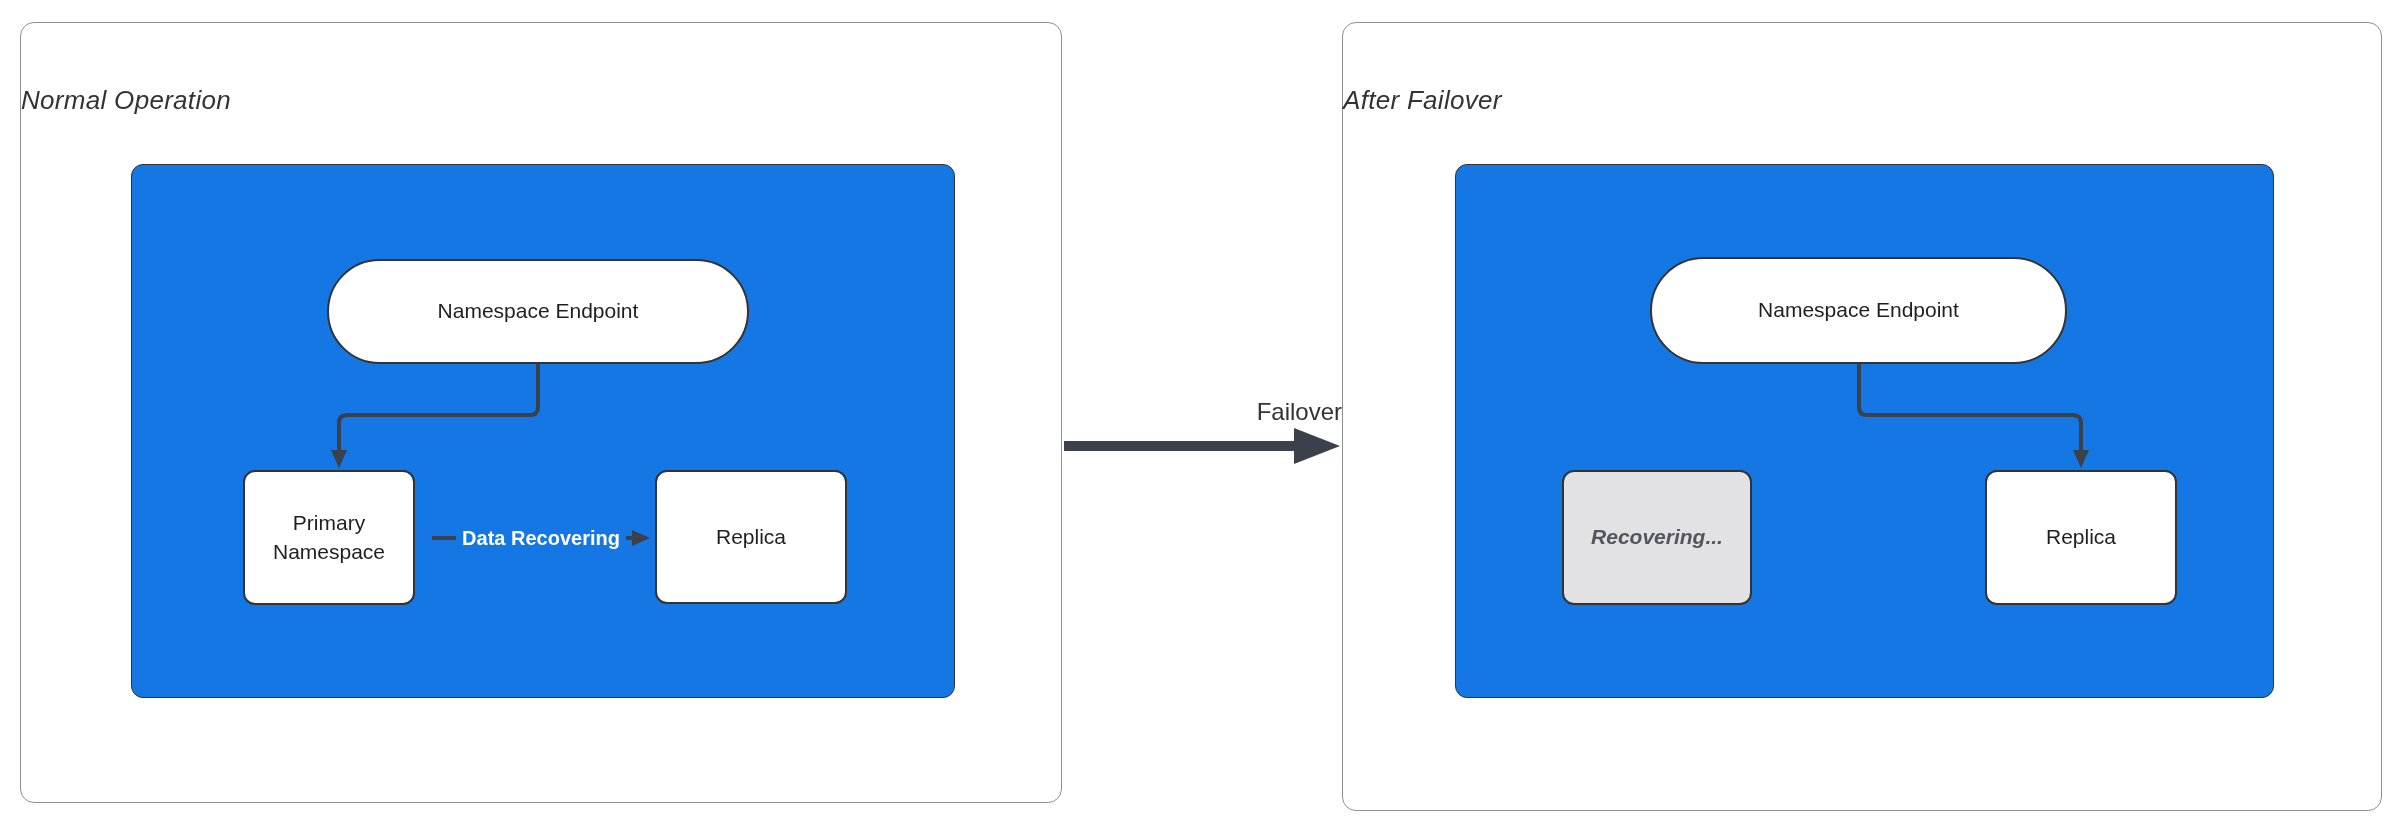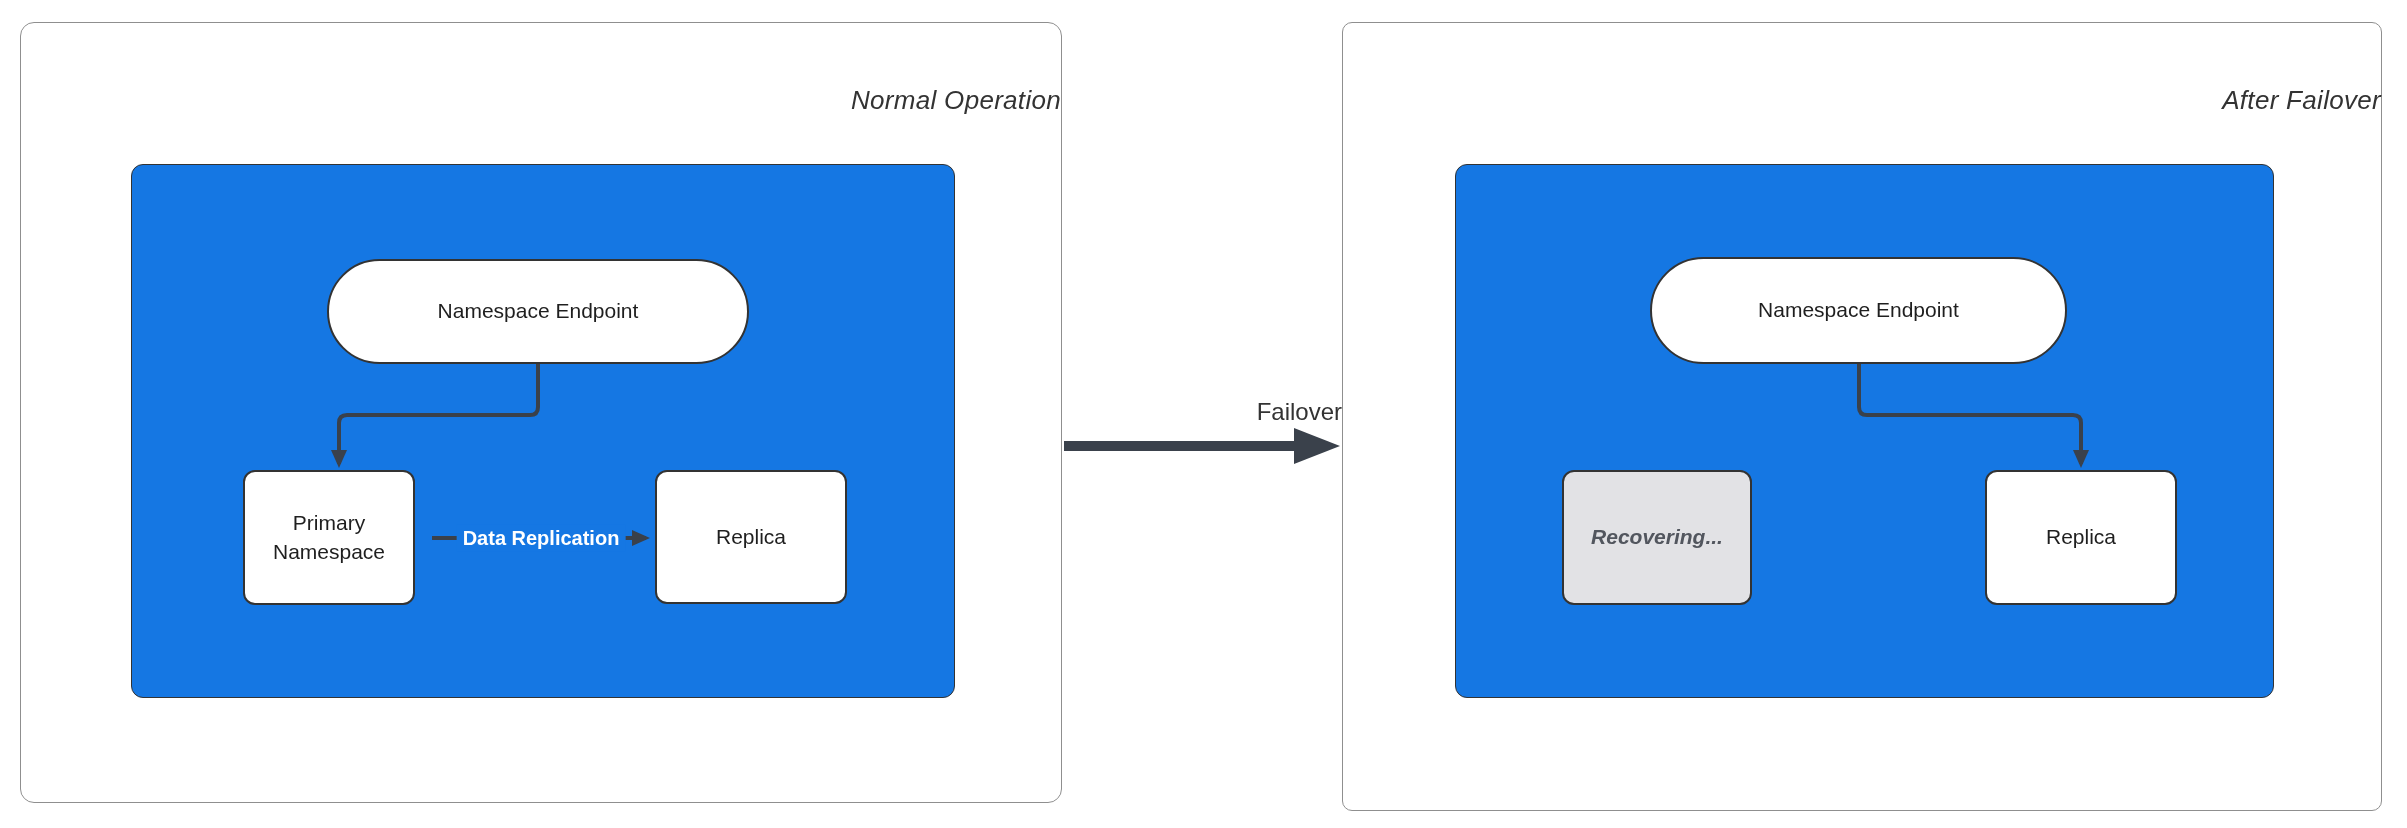--- a/index.html
+++ b/index.html
@@ -20,21 +20,21 @@
     background: #ffffff;
     border: 1.5px solid var(--panel-border, #8F8F8F);
     border-radius: 14px;
     box-sizing: border-box;
   }
   .panel-title {
     position: absolute;
     top: 62px;
     left: 0;
     right: 0;
-    text-align: right;
+    text-align: left;
     font-size: 26px;
     font-style: italic;
     color: var(--title-text, #333333);
     letter-spacing: 0.3px;
   }
   .cluster {
     position: absolute;
     background: var(--container-blue, #1577E3);
     border: 1.5px solid #333333;
     border-radius: 12px;
@@ -116,33 +116,33 @@
       </div>
 
       <div class="node rect" style="left:111px; top:305px; width:172px; height:135px;">
         <span>Primary Namespace</span>
       </div>
 
       <div class="node rect" style="left:523px; top:305px; width:192px; height:134px;">
         <span>Replica</span>
       </div>
 
-      <div class="edge-label" style="left:409px; top:373px;">Data Replication</div>
+      <div class="edge-label" style="left:409px; top:373px;">Data Recovering</div>
     </div>
   </section>
 
   <div class="failover" style="left:1062px; top:398px; width:280px; height:72px;">
     <div class="failover-label">Failover</div>
     <svg width="280" height="72" viewBox="0 0 280 72">
       <line x1="2" y1="48" x2="234" y2="48" stroke="#3A414B" stroke-width="10"></line>
       <polygon points="232,30 278,48 232,66" fill="#3A414B"></polygon>
     </svg>
   </div>
 
-  <section class="panel" style="left:1342px; top:22px; width:1040px; height:789px;border-radius:10px;">
+  <section class="panel" style="left:1342px; top:22px; width:1040px; height:789px;">
     <div class="panel-title">After Failover</div>
 
     <div class="cluster" style="left:112px; top:141px; width:819px; height:534px;">
 
       <svg class="edges" width="819" height="534" viewBox="0 0 819 534">
         <defs>
           <marker id="ah-right" markerUnits="userSpaceOnUse" markerWidth="20" markerHeight="18" refX="14" refY="8" orient="auto">
             <path d="M0,0 L18,8 L0,16 Z" fill="#3A414B"></path>
           </marker>
         </defs>

